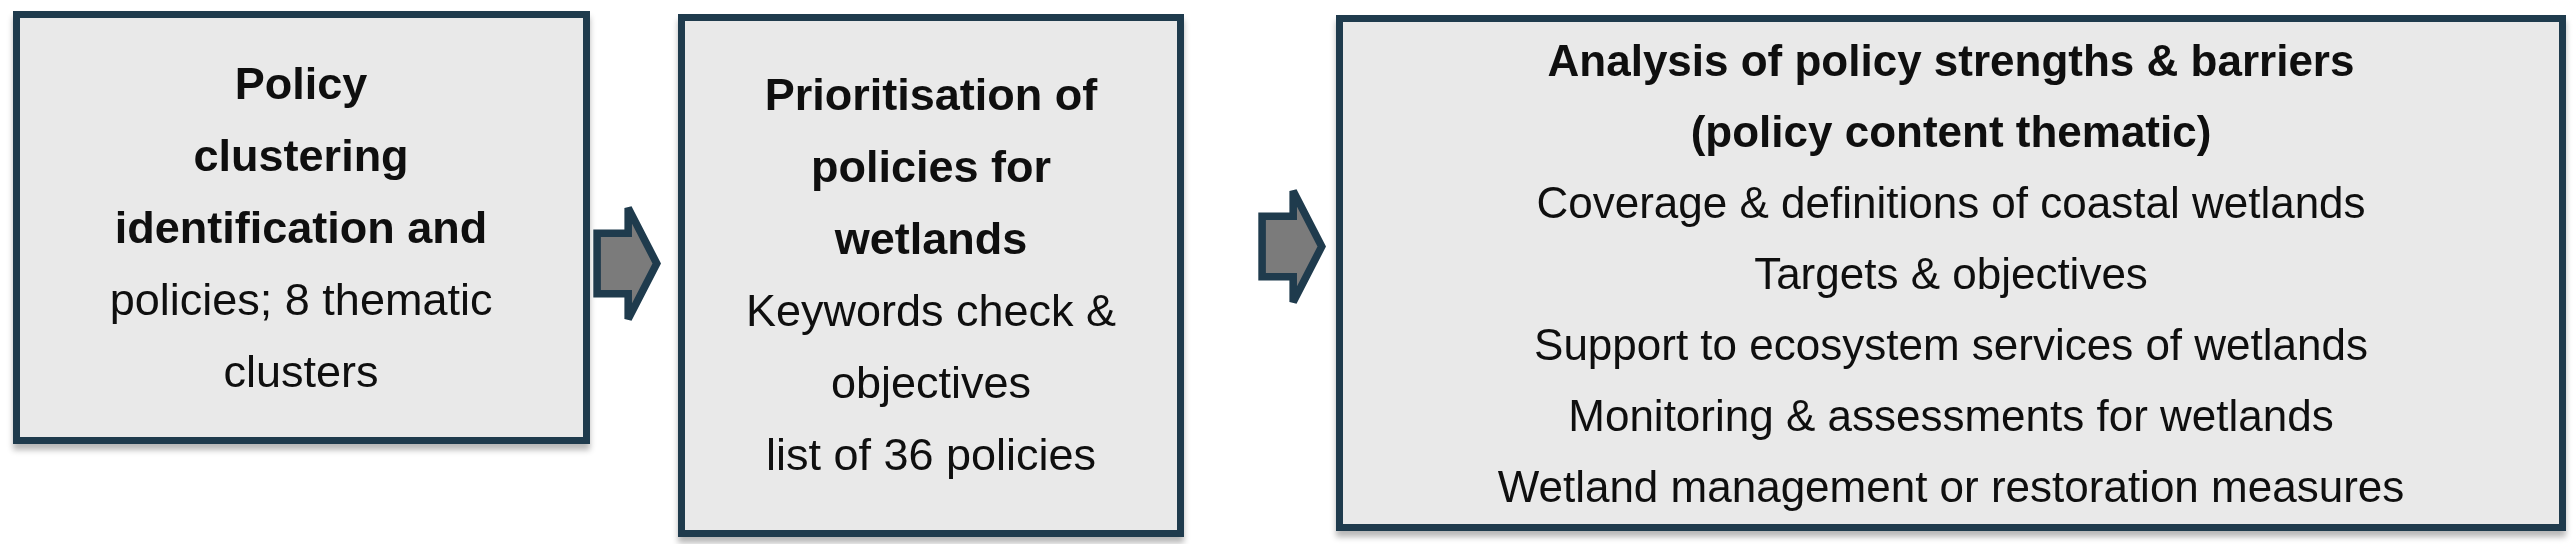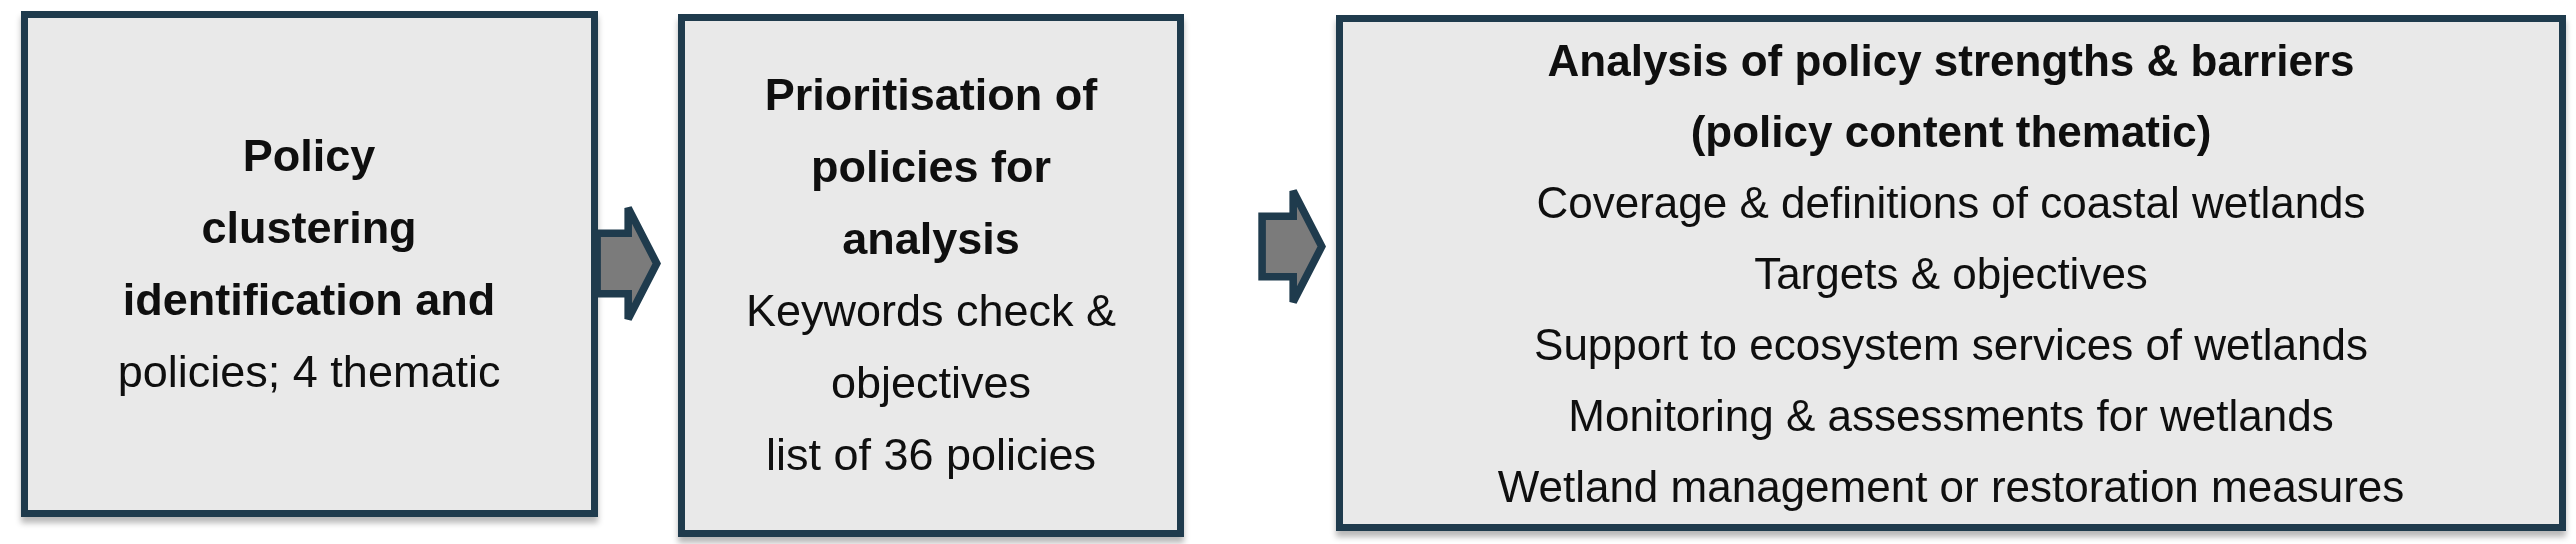--- a/index.html
+++ b/index.html
@@ -44,37 +44,38 @@
   .arrow {
     position: absolute;
     display: block;
   }
 </style>
 </head>
 <body>
 
 <div class="canvas">
 
-  <div class="box" style="left:12.6px; top:11px; width:577px; height:506px;margin-left:8px;">
+  <div class="box" style="left:12.6px; top:11px; width:577px; height:433px;">
     <div class="line bold">Policy</div>
     <div class="line bold">clustering</div>
     <div class="line bold">identification and</div>
-    <div class="line">policies; 4 thematic</div>
+    <div class="line">policies; 8 thematic</div>
+    <div class="line">clusters</div>
   </div>
 
   <span class="arrow" style="left:592px; top:203px;">
     <svg width="69" height="121" viewBox="0 0 80 144" aria-hidden="true">
       <polygon points="5,36 42,36 42,6 76,72 42,138 42,108 5,108" fill="#7B7B7B" stroke="#1F3B4D" stroke-width="9" stroke-linejoin="miter"></polygon>
     </svg>
   </span>
 
   <div class="box" style="left:678px; top:13.5px; width:506px; height:523px;">
     <div class="line bold">Prioritisation of</div>
     <div class="line bold">policies for</div>
-    <div class="line bold">analysis</div>
+    <div class="line bold">wetlands</div>
     <div class="line">Keywords check &amp;</div>
     <div class="line">objectives</div>
     <div class="line">list of 36 policies</div>
   </div>
 
   <span class="arrow" style="left:1257px; top:186px;">
     <svg width="69" height="121" viewBox="0 0 80 144" aria-hidden="true">
       <polygon points="5,36 42,36 42,6 76,72 42,138 42,108 5,108" fill="#7B7B7B" stroke="#1F3B4D" stroke-width="9" stroke-linejoin="miter"></polygon>
     </svg>
   </span>

